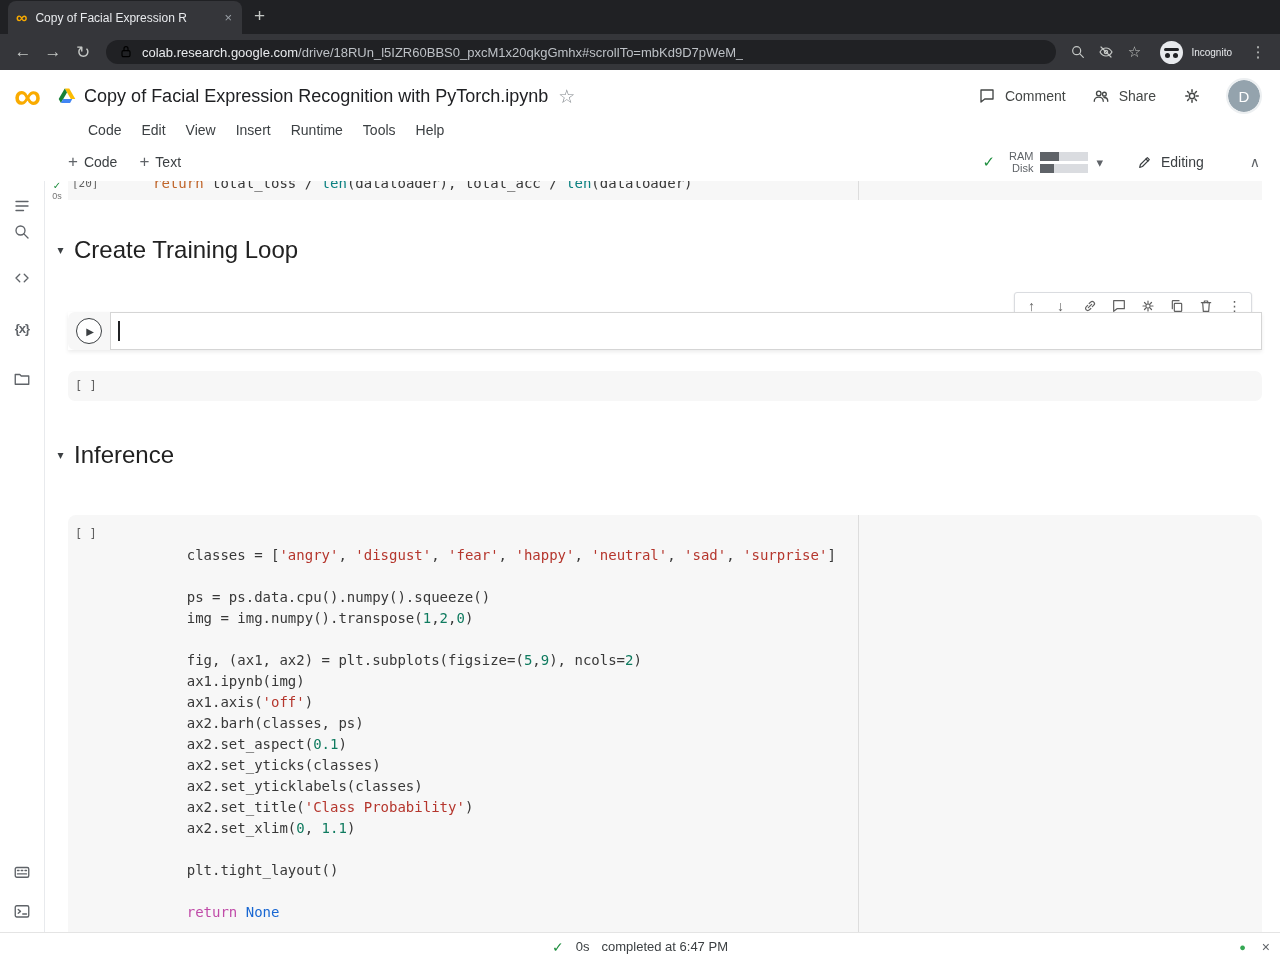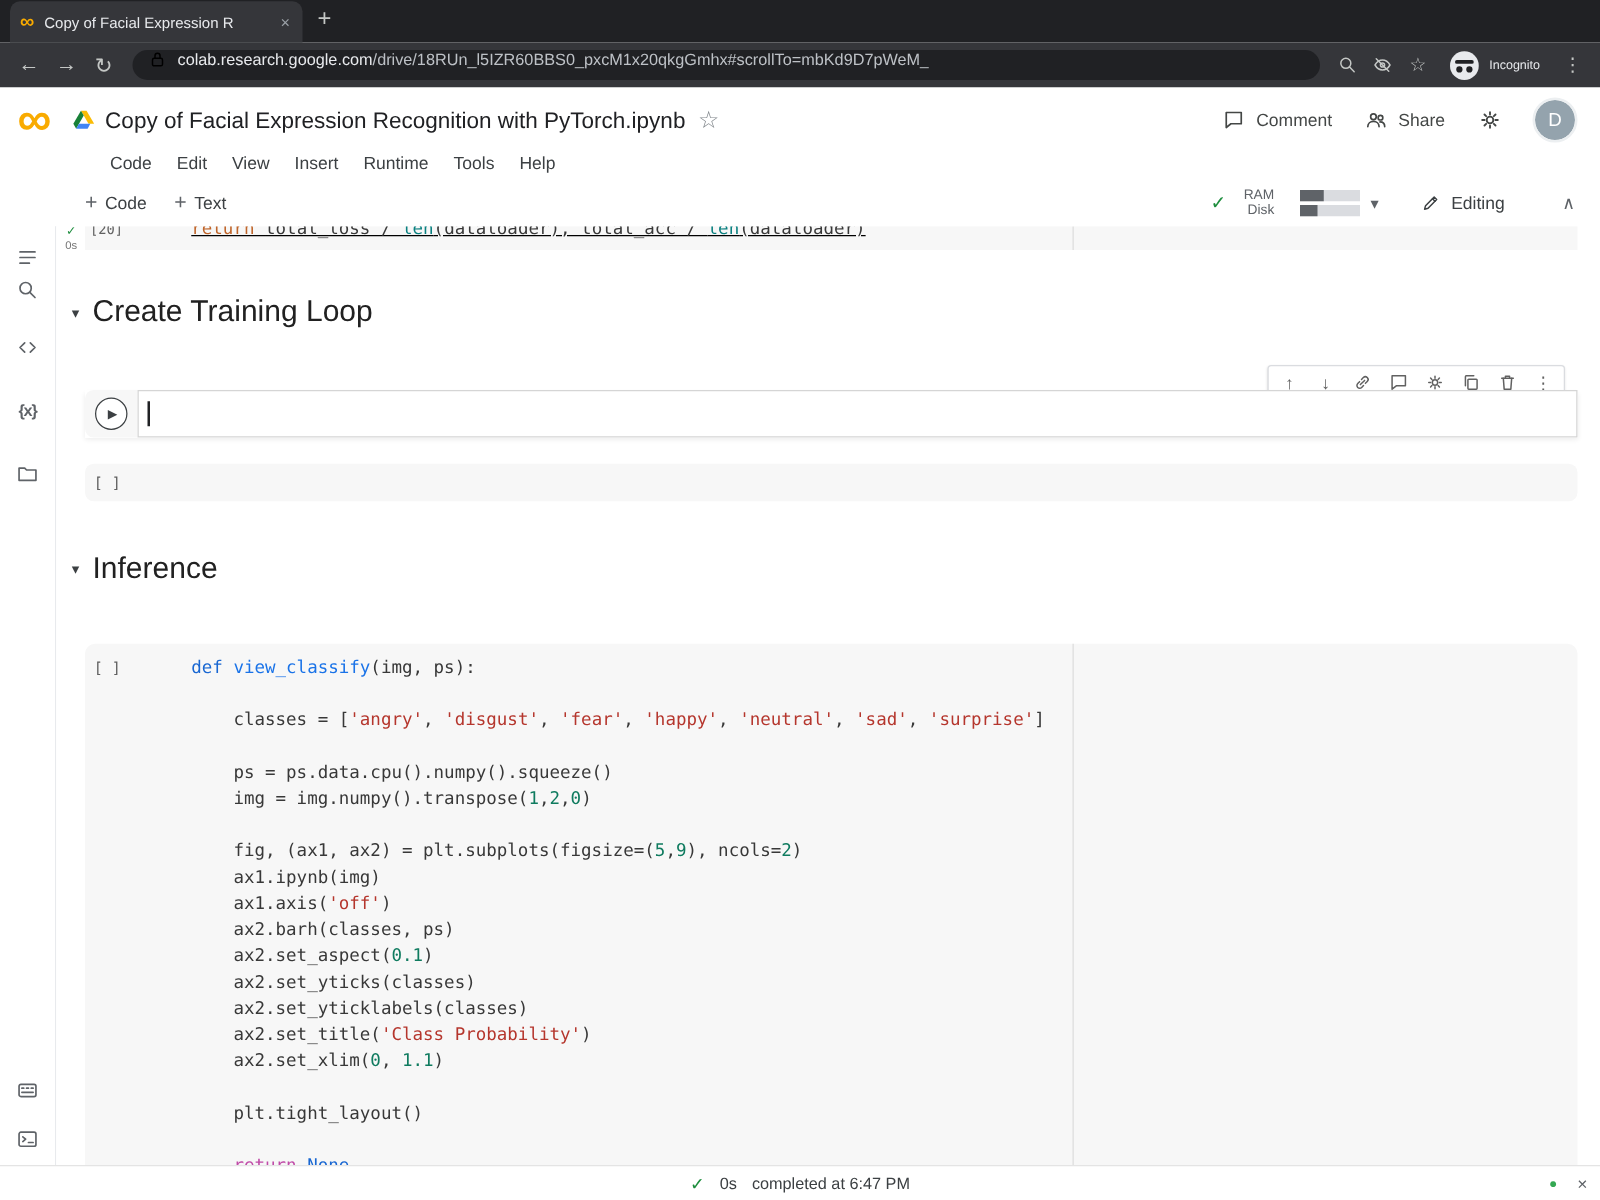--- a/index.html
+++ b/index.html
@@ -15,21 +15,21 @@
   .favicon { color:#f9ab00; font-weight:bold; font-size:16px; line-height:1; }
   .tab-title { color:#e8eaed; font-size:12px; white-space:nowrap; overflow:hidden; flex:1; }
   .tab-close { color:#9aa0a6; font-size:13px; padding:0 2px; }
   .newtab { color:#c4c7c5; font-size:19px; margin:0 0 7px 12px; }
 
   .urlbar { position:absolute; left:0; top:34px; width:1280px; height:36px;
             background:#35363a; display:flex; align-items:center; padding:0 8px; }
   .nav-btn { color:#c4c7c5; font-size:17px; width:30px; height:30px; display:flex;
              align-items:center; justify-content:center; }
   .url-pill { flex:1; height:24px; background:#202124; border-radius:14px;
-              display:flex; align-items:flex-start; padding:0 12px; gap:8px;
+              display:flex; align-items:center; padding:0 12px; gap:8px;
               font-size:13px; margin:0 8px; min-width:0; }
   .url-domain { color:#e8eaed; }
   .url-path { color:#bdc1c6; white-space:nowrap; overflow:hidden; }
   .chrome-ic { color:#c4c7c5; width:28px; height:28px; display:flex;
                align-items:center; justify-content:center; font-size:15px; }
   .incog { display:flex; align-items:center; gap:8px; color:#e8eaed; font-size:10px;
            margin:0 12px; }
   .incog-icon { position:relative; width:23px; height:23px; border-radius:50%;
                 background:#e8eaed; }
   .incog-icon::before { content:""; position:absolute; left:4px; top:7px; width:15px;
@@ -61,21 +61,21 @@
 
   
   .nb-toolbar { position:absolute; left:0; top:143px; width:1280px; height:38px;
                 background:#fff; display:flex; align-items:center; padding:0 20px 0 68px; }
   .add-btn { display:flex; align-items:center; gap:6px; font-size:14px; color:#3c4043;
              margin-right:22px; }
   .add-plus { font-size:17px; color:#5f6368; }
   .tb-right { margin-left:auto; display:flex; align-items:center; }
   .tb-check { color:#1e8e3e; font-size:15px; margin-right:14px; }
   .res-labels { display:flex; flex-direction:column; align-items:flex-end; gap:1px;
-                font-size:11px; color:#5f6368; line-height:11px; margin-right:21px;text-align:right; }
+                font-size:11px; color:#5f6368; line-height:11px; margin-right:7px;text-align:right; }
   .res-bars { display:flex; flex-direction:column; gap:3px; margin-right:8px; }
   .res-bar { width:48px; height:9px; background:#dadce0; position:relative; }
   .res-fill { position:absolute; left:0; top:0; bottom:0; background:#5f6368; }
   .tb-caret { color:#5f6368; font-size:13px; margin-right:34px; }
   .edit-block { display:flex; align-items:center; gap:8px; color:#3c4043; font-size:14px;
                 margin-right:46px; }
   .collapse-btn { color:#5f6368; font-size:14px; }
 
   
   .sidebar { position:absolute; left:0; top:181px; width:45px; height:751px;
@@ -86,21 +86,21 @@
 
   
   .content { position:absolute; left:45px; top:181px; width:1235px; height:751px;
              background:#fff; overflow:hidden; }
   .cell { position:absolute; left:23px; right:18px; background:#f7f7f7; }
   .mono { font-family:"DejaVu Sans Mono", monospace; }
   .code-line { white-space:pre; font:14px/21px "DejaVu Sans Mono", monospace; }
 
   .partial-cell { top:0; height:19px; overflow:hidden; }
   .partial-prompt { position:absolute; left:4px; top:-4px; font-size:11px; color:#616161; }
-  #partial-code { position:absolute; left:85px; top:-8px;text-decoration:underline; }
+  #partial-code { position:absolute; left:85px; top:-8px; }
   .ruler { position:absolute; left:790px; top:0; bottom:0; width:1px; background:#ddd; }
 
   .margin-status { position:absolute; left:2px; top:0; width:20px; text-align:center; }
   .margin-check { color:#1e8e3e; font-size:10px; line-height:10px; }
   .margin-time { font-size:9px; color:#757575; line-height:10px; }
 
   .section-h { position:absolute; left:0; display:flex; align-items:center; }
   .section-arrow { width:29px; text-align:center; font-size:12px; color:#3c4043; padding-left:2px; }
   .section-title { font-size:24px; color:#212121; }
 
@@ -433,21 +433,20 @@
   </div>
 
   <div class="section-h" style="top:260px">
     <span class="section-arrow">▾</span>
     <span class="section-title">Inference</span>
   </div>
 
   <div class="cell code-cell">
     <span class="prompt">[ ]</span>
     <div id="inference-code">
-        <div class="code-line"><span class="tok-kw">def </span><span class="tok-fn">view_classify</span><span class="tok-pl">(img, ps):</span></div>
         <div class="code-line">&nbsp;</div>
         <div class="code-line"><span class="tok-pl">    classes = [</span><span class="tok-str">'angry'</span><span class="tok-pl">, </span><span class="tok-str">'disgust'</span><span class="tok-pl">, </span><span class="tok-str">'fear'</span><span class="tok-pl">, </span><span class="tok-str">'happy'</span><span class="tok-pl">, </span><span class="tok-str">'neutral'</span><span class="tok-pl">, </span><span class="tok-str">'sad'</span><span class="tok-pl">, </span><span class="tok-str">'surprise'</span><span class="tok-pl">]</span></div>
         <div class="code-line">&nbsp;</div>
         <div class="code-line"><span class="tok-pl">    ps = ps.data.cpu().numpy().squeeze()</span></div>
         <div class="code-line"><span class="tok-pl">    img = img.numpy().transpose(</span><span class="tok-num">1</span><span class="tok-pl">,</span><span class="tok-num">2</span><span class="tok-pl">,</span><span class="tok-num">0</span><span class="tok-pl">)</span></div>
         <div class="code-line">&nbsp;</div>
         <div class="code-line"><span class="tok-pl">    fig, (ax1, ax2) = plt.subplots(figsize=(</span><span class="tok-num">5</span><span class="tok-pl">,</span><span class="tok-num">9</span><span class="tok-pl">), ncols=</span><span class="tok-num">2</span><span class="tok-pl">)</span></div>
         <div class="code-line"><span class="tok-pl">    ax1.ipynb(img)</span></div>
         <div class="code-line"><span class="tok-pl">    ax1.axis(</span><span class="tok-str">'off'</span><span class="tok-pl">)</span></div>
         <div class="code-line"><span class="tok-pl">    ax2.barh(classes, ps)</span></div>

